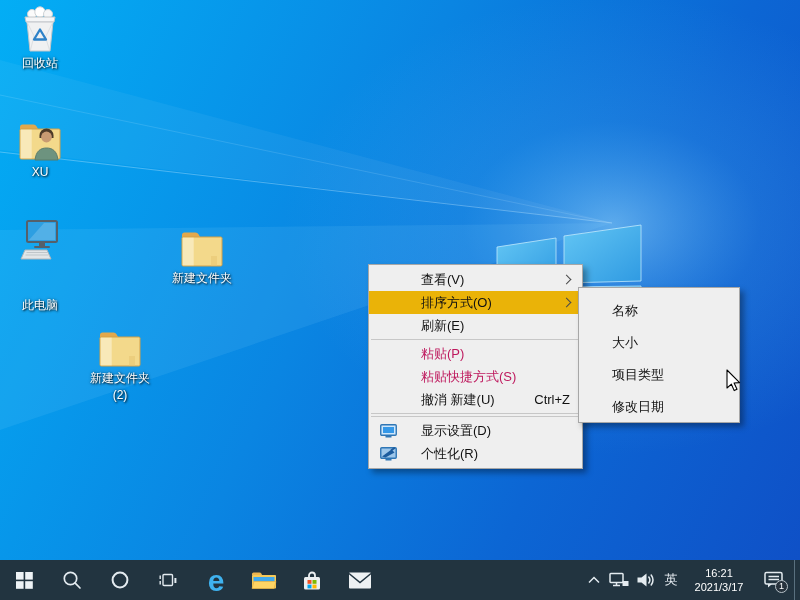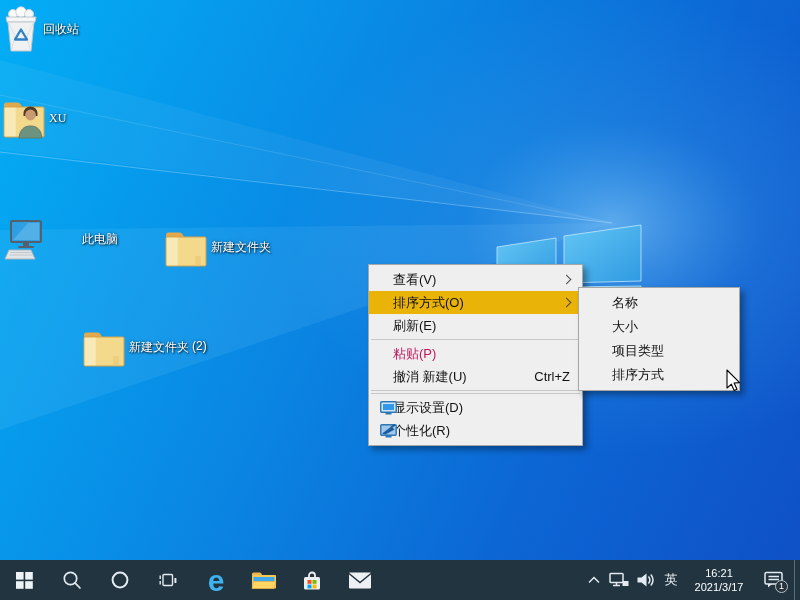--- a/index.html
+++ b/index.html
@@ -5,33 +5,33 @@
   * { margin:0; padding:0; box-sizing:border-box; }
   html,body { width:800px; height:600px; overflow:hidden; }
   body { font-family:"Liberation Sans","DejaVu Sans",sans-serif; position:relative; }
 
   
   .desktop { position:absolute; inset:0; width:800px; height:600px;
     background:linear-gradient(295deg,#0f4fc6 0%,#0c66d4 30%,#0a85e2 58%,#03aef5 100%); }
   .wallpaper-svg { position:absolute; left:0; top:0; }
 
   
-  .desk-icon { position:absolute; width:76px; display:flex; flex-direction:row;
+  .desk-icon { position:absolute; width:76px; display:flex; flex-direction:column;
     align-items:center; gap:3px; cursor:default; }
   .desk-icon .glyph { display:flex; align-items:flex-end; justify-content:center; }
   .desk-icon .lbl { color:#fff; font-size:12px; line-height:1.3; text-align:center;
     text-shadow:1px 1px 2px rgba(0,0,0,.85), 0 0 3px rgba(0,0,0,.5); white-space:nowrap; }
 
   
   .menu { position:absolute; background:#efefef; border:1px solid #a7a7a7;
     box-shadow:4px 4px 6px rgba(0,0,0,.35); padding:3px 0; font-size:13px; color:#111; z-index:20; }
   .menu-main { left:368px; top:264px; width:215px; }
   .menu-sub  { left:578px; top:287px; width:162px; z-index:21; }
-  .mrow { height:23px; display:flex; align-items:center; padding:0 12px 0 24px; position:relative; }
-  .menu-sub .mrow { height:24px; padding-left:33px; }
+  .mrow { height:23px; display:flex; align-items:center; padding:0 12px 0 52px; position:relative; }
+  .menu-sub .mrow { height:24px; padding-left:33px;margin-top:8px; }
   .mrow.hl { background:#eab308;justify-content:center; }
   .mrow.disabled { color:#be185d; }
   .mrow .chev { margin-left:auto; width:7px; height:7px; border-top:1.5px solid #4a4a4a;
     border-right:1.5px solid #4a4a4a; transform:rotate(45deg); flex:none; }
   .mrow .shortcut { margin-left:auto; }
   .msep { height:1px; background:#c7c7c7; margin:2px 2px; }
   .micon { position:absolute; left:11px; top:50%; transform:translateY(-50%); width:17px; height:14px; }
 
   
   .taskbar { position:absolute; left:0; bottom:0; width:800px; height:40px;
@@ -87,21 +87,21 @@
         <circle cx="27" cy="8" r="4.5" fill="#f6f7f8" stroke="#cfd3d6"></circle>
         <path d="M4 11 L34 11 L33 16 L5 16 Z" fill="#f5f6f7" stroke="#c2c6ca"></path>
         <path d="M6 16 L32 16 L29 45 L9 45 Z" fill="#f0f1f2" stroke="#c2c6ca"></path>
         <path d="M6 16 L13 30 L9.5 44 M32 16 L24.5 31 L28.5 44" stroke="#dcdfe2" fill="none"></path>
         <path d="M19 23.5 l6 10 h-12 Z" fill="none" stroke="#2e82c8" stroke-width="2.3" stroke-linejoin="round"></path>
       </svg>
     </span>
     <span class="lbl">回收站</span>
   </div>
 
-  <div class="desk-icon" style="left:2px; top:98px;font-family:Liberation Serif, serif;">
+  <div class="desk-icon" style="left:2px; top:120px;">
     <span class="glyph">
       <svg width="44" height="42" viewBox="0 0 44 42">
         <path d="M2 7 q0-2.5 2.5-2.5 h11 q2 0 3 1.8 l1.6 2.7 H2 Z" fill="#e2a84c"></path>
         <rect x="2" y="9" width="40" height="30" rx="1.2" fill="#f3d98b" stroke="#d3a149"></rect>
         <rect x="2.7" y="9.7" width="11" height="28.6" fill="#f8e9b9"></rect>
         <path d="M21.5 15.5 a7 7 0 0 1 14 0 v2.5 h-14 Z" fill="#4d3b28"></path>
         <circle cx="28.5" cy="17" r="5.4" fill="#c99b72"></circle>
         <path d="M17 40 c1-9 5.5-12 11.5-12 c6 0 10.5 3 11.5 12 Z" fill="#6d937f" stroke="#5b7c6b"></path>
       </svg>
     </span>
@@ -156,20 +156,23 @@
       <span>排序方式(O)</span>
       <span class="chev"></span>
     </div>
     <div class="mrow">
       <span>刷新(E)</span>
     </div>
     <div class="msep"></div>
     <div class="mrow disabled">
       <span>粘贴(P)</span>
     </div>
+    <div class="mrow disabled">
+      <span>粘贴快捷方式(S)</span>
+    </div>
     <div class="mrow">
       <span>撤消 新建(U)</span>
       <span class="shortcut">Ctrl+Z</span>
     </div>
     <div class="msep"></div>
     <div class="msep"></div>
     <div class="mrow">
       <svg class="micon" viewBox="0 0 17 14">
         <rect x="0.75" y="0.75" width="15.5" height="10.5" rx="1" fill="#cfe7fb" stroke="#2f76b5" stroke-width="1.4"></rect>
         <rect x="3" y="3" width="11" height="6" fill="#3498e8"></rect>
@@ -192,21 +195,21 @@
     <div class="mrow">
       <span>名称</span>
     </div>
     <div class="mrow">
       <span>大小</span>
     </div>
     <div class="mrow">
       <span>项目类型</span>
     </div>
     <div class="mrow">
-      <span>排序方式</span>
+      <span>修改日期</span>
     </div>
   </div>
 
   <svg class="cursor" width="16" height="24" viewBox="0 0 16 24">
     <path d="M1 1 L1 19 L5.4 15.2 L8.2 21.6 L11 20.3 L8.1 14 L13.6 13.6 Z" fill="#ffffff" stroke="#000000" stroke-width="1.1" stroke-linejoin="round"></path>
   </svg>
 
   <div class="taskbar">
 
     <div class="tb-btn">

